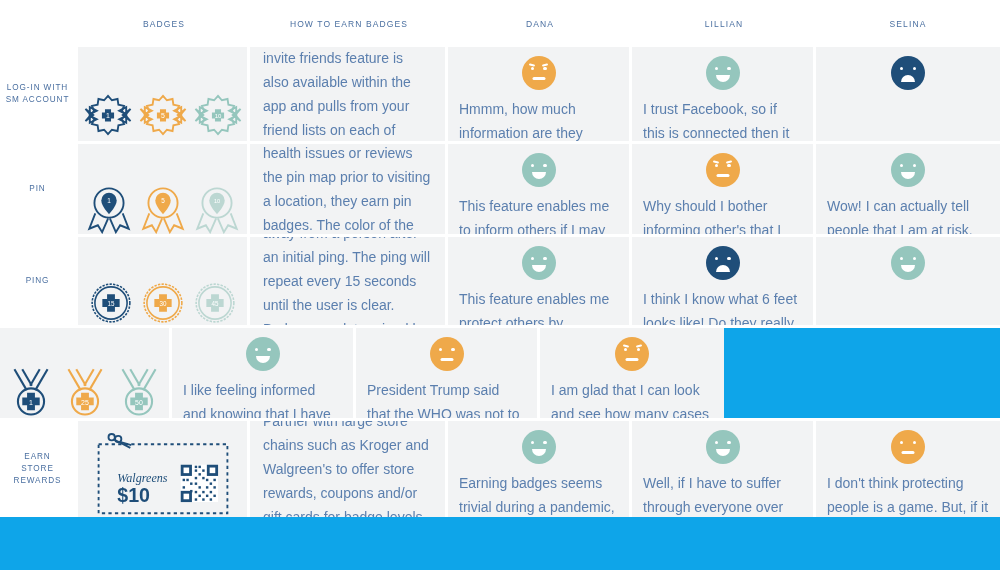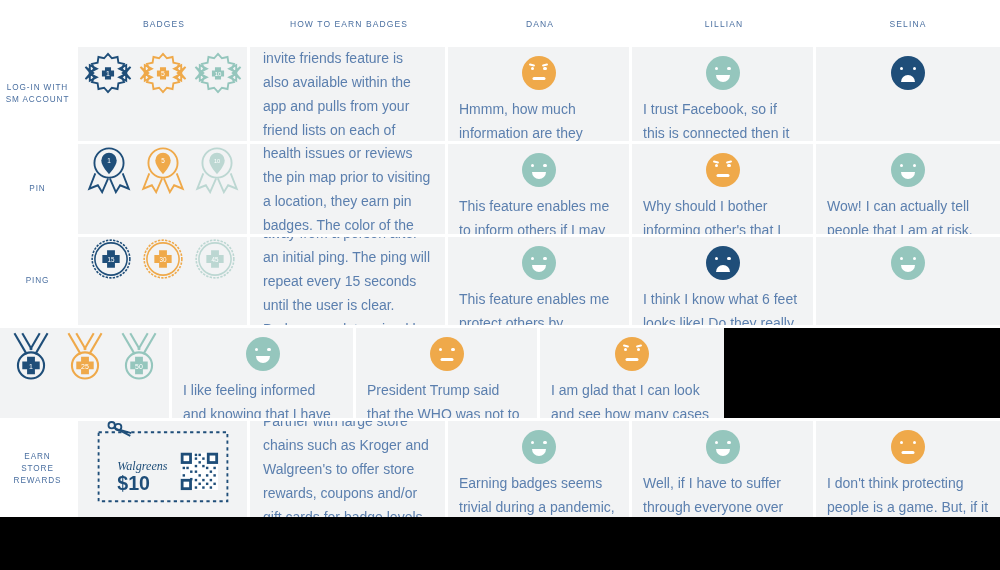--- a/index.html
+++ b/index.html
@@ -6,21 +6,21 @@
   html, body {
     margin: 0; padding: 0;
     width: 1000px; height: 570px;
     background: #ffffff;
     font-family: "Liberation Sans", sans-serif;
     overflow: hidden;
   }
   #sheet {
     position: relative;
     width: 1000px; height: 570px;
-    background: #000000;
+    background: #0ea5e9;
   }
 
   
   .header-row {
     position: absolute;
     top: 0; left: 0;
     width: 1000px; height: 47px;
     display: flex;
     background: #ffffff;
   }
@@ -75,21 +75,21 @@
     letter-spacing: 0.9px;
     line-height: 1.5;
     color: #4a6fa0;
     text-transform: uppercase;
     white-space: pre-line;
   }
 
   .cell.badges {
     width: 172px;
     display: flex;
-    align-items: flex-start;
+    align-items: flex-end;
     justify-content: center;
   }
   .cell.howto {
     width: 198px;
     display: flex;
     align-items: center;
     padding: 10px 13px;
   }
   .cell.persona {
     width: 184px;

